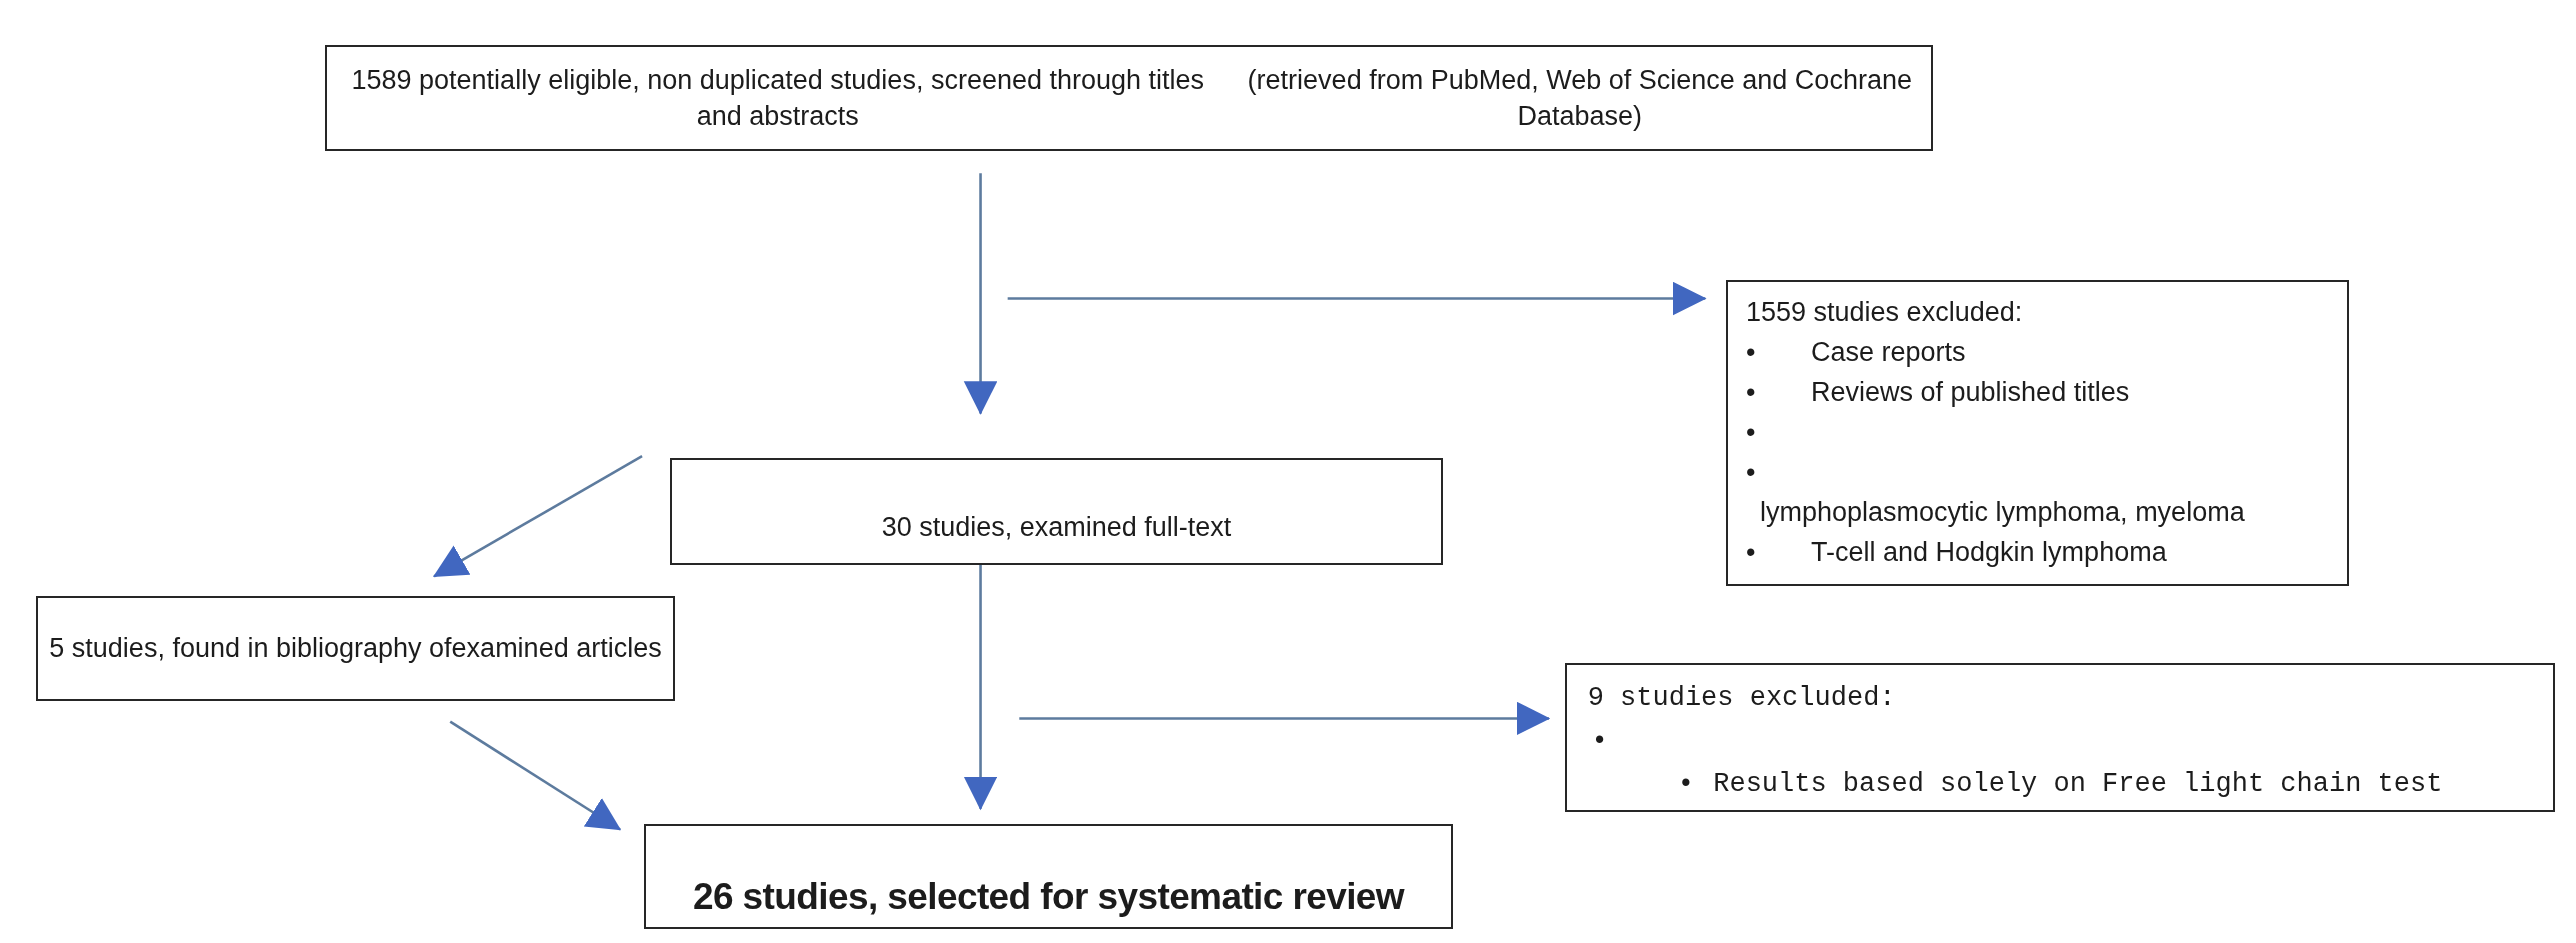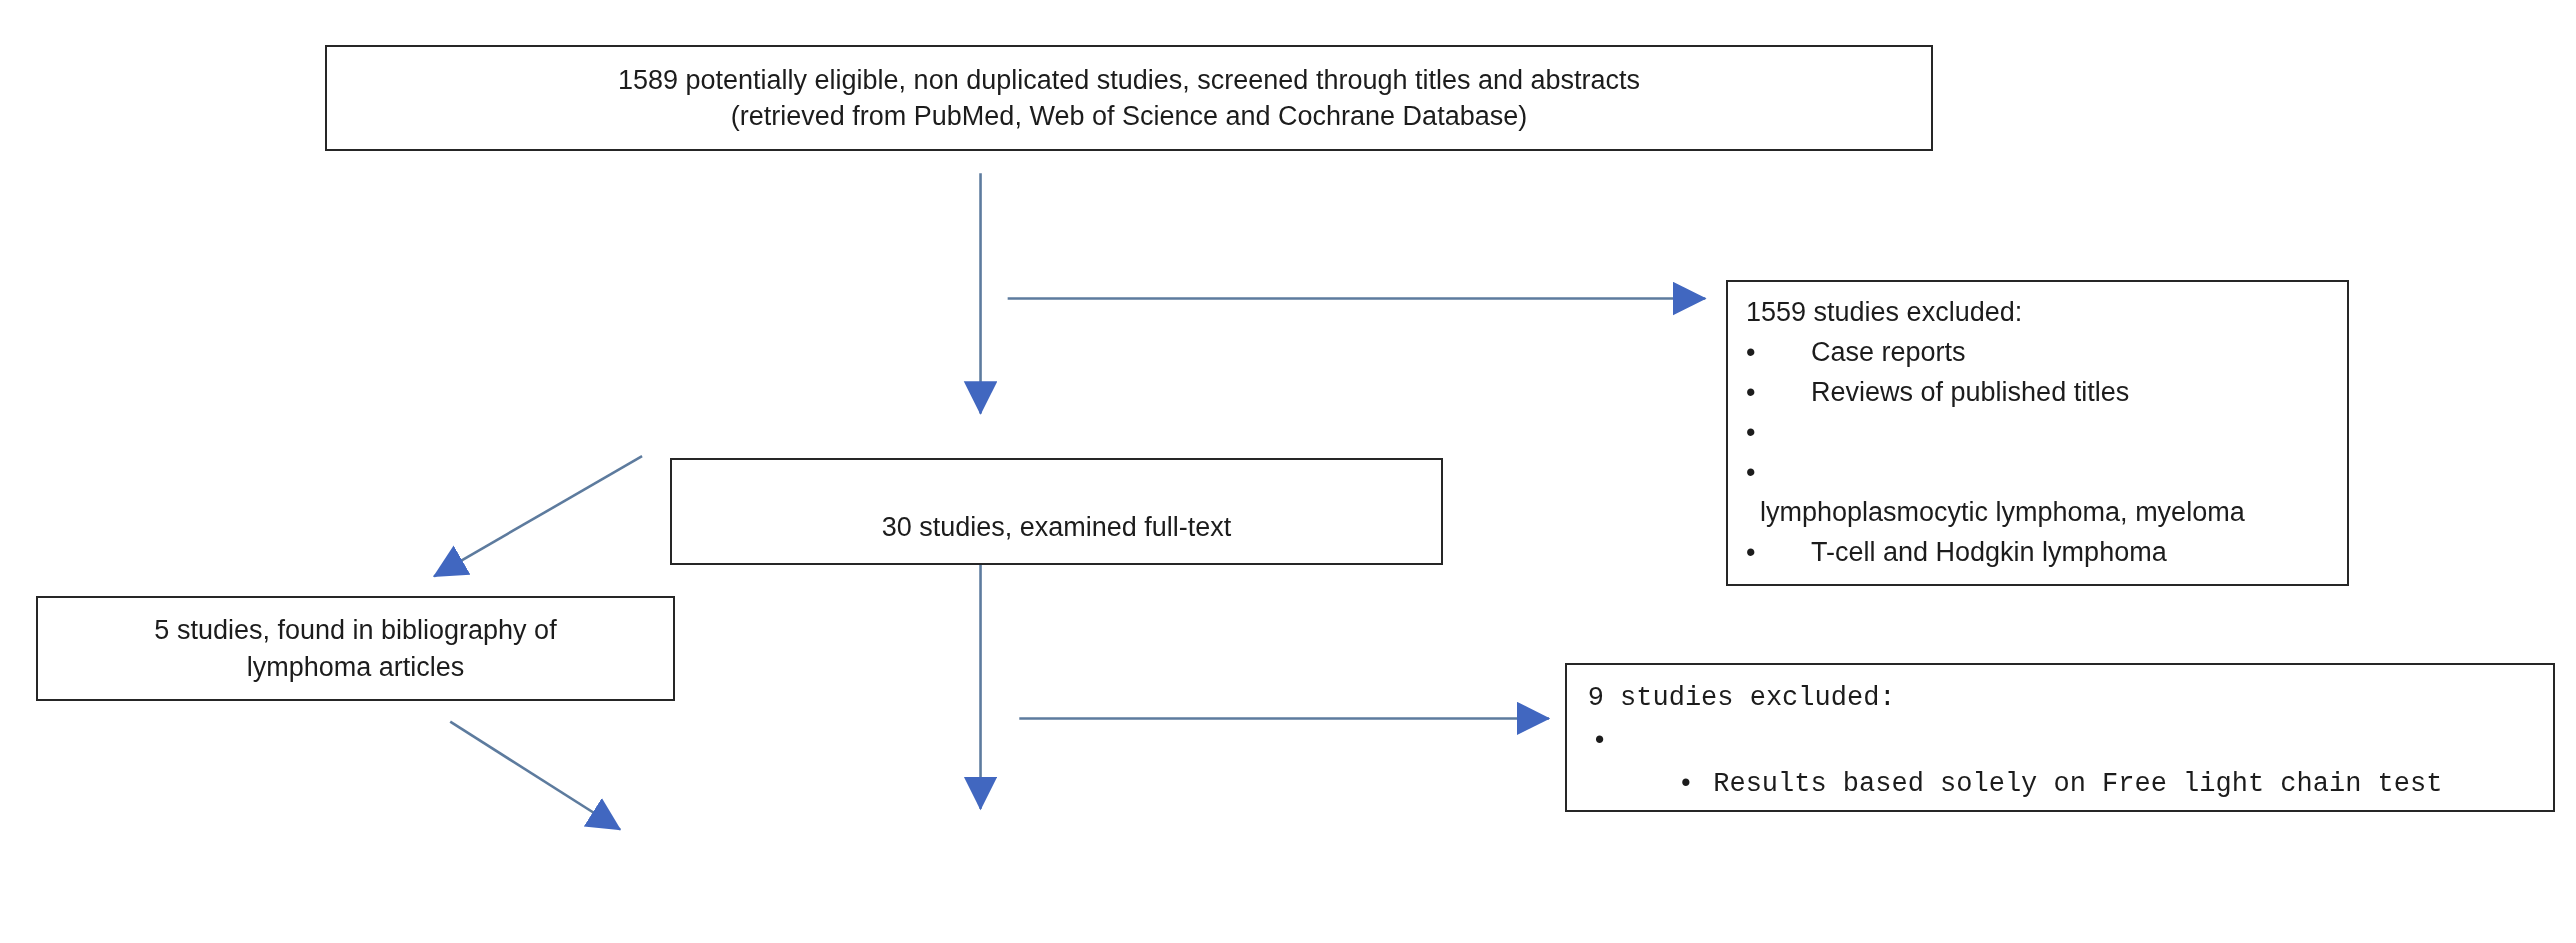--- a/index.html
+++ b/index.html
@@ -14,21 +14,21 @@
   .arrows{position:absolute;left:0;top:0;width:2576px;height:944px;}
   .box{
     position:absolute;
     border:2.6px solid #262626;
     background:#ffffff;
     box-sizing:border-box;
     font-size:27px;
     line-height:1.35;
   }
   .center-box{
-    display:flex;flex-direction:column;
+    display:flex;flex-direction:row;
     align-items:center;justify-content:center;
     text-align:center;
   }
   
   .box-screened{left:325px;top:45px;width:1608px;height:106px;}
   .box-excl1559{left:1726px;top:280px;width:623px;height:306px;padding:10.3px 18px;}
   .box-fulltext{left:670px;top:422px;width:773px;height:107px;padding-top:31px;margin-top:36px;}
   .box-biblio{left:36px;top:596px;width:639px;height:105px;}
   .box-excl9{left:1565px;top:663px;width:990px;height:149px;padding:11.6px 15.5px;font-family:Liberation Mono, monospace;}
   .box-selected{left:644px;top:824px;width:809px;height:105px;padding-top:41px;}
@@ -93,29 +93,32 @@
       <span>T-cell and Hodgkin lymphoma</span>
     </div>
   </div>
 
   <div class="box box-fulltext center-box">
     <div>30 studies, examined full-text</div>
   </div>
 
   <div class="box box-biblio center-box">
     <div>5 studies, found in bibliography of</div>
-    <div>lymphoma articles</div>
+    <div>examined articles</div>
   </div>
 
   <div class="box box-excl9">
     <div class="excl9-title">9 studies excluded:</div>
     <div class="b-row9">
       <span class="b-marker9">•</span>
     </div>
     <div class="b-row9 centered">
       <span class="b-marker9">•</span>
       <span>Results based solely on Free light chain test</span>
     </div>
   </div>
 
+  <div class="box box-selected center-box">
+    <div class="big">26 studies, selected for systematic review</div>
+  </div>
 
 </div>
 
 
 </body></html>

